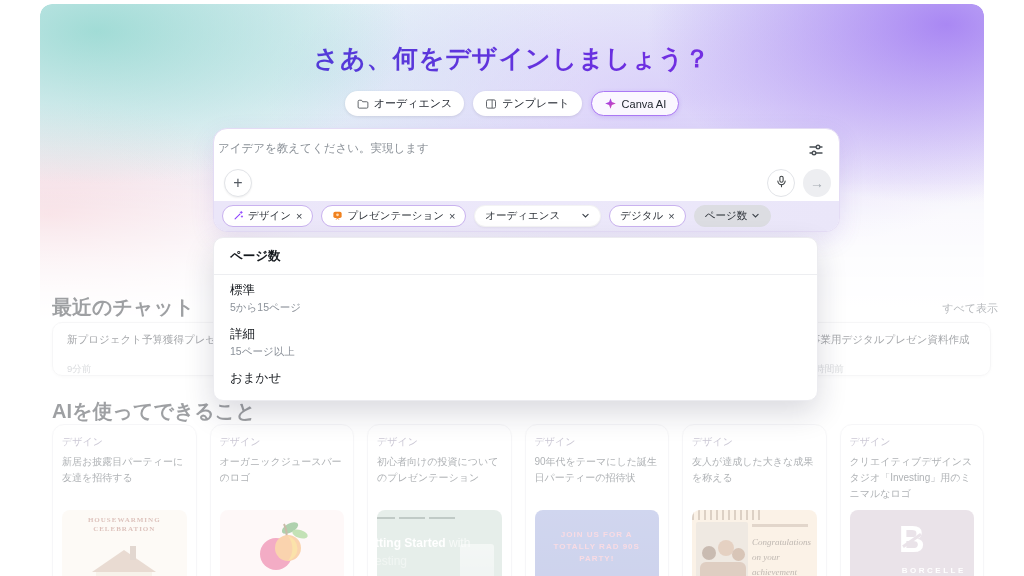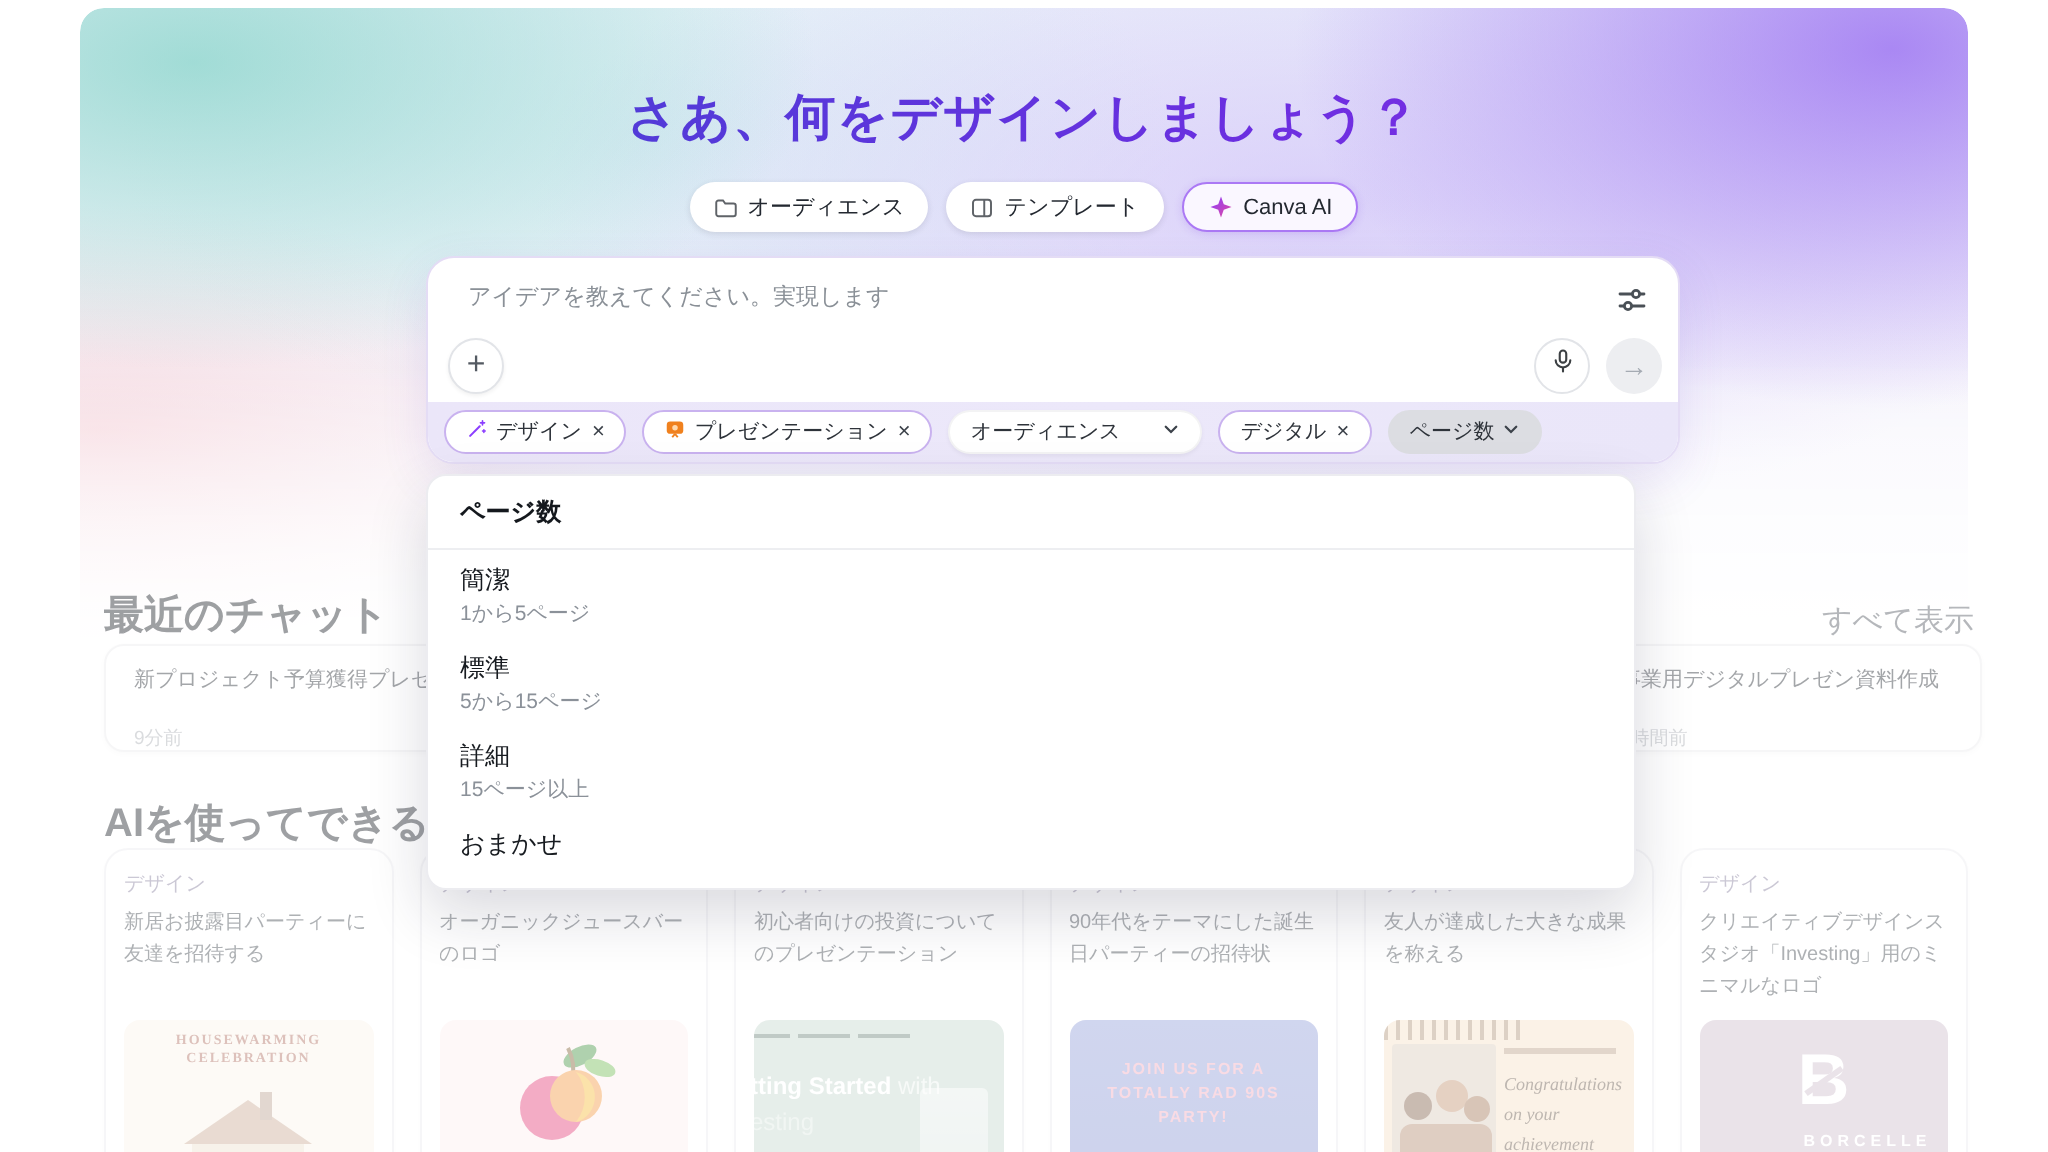--- a/index.html
+++ b/index.html
@@ -35,21 +35,21 @@
   }
   .tab.active { background:#faf7ff; border:1.5px solid #ab79f5; box-shadow:0 1px 4px rgba(120,60,220,.18); }
   .tab svg { display:block; }
 
   
   .prompt-card {
     position:absolute; left:213px; top:128px; width:627px; height:104px; border-radius:14px;
     background:#fff; border:1px solid #e4dcf5; box-shadow:0 8px 24px rgba(96,64,190,.12); z-index:10;
   }
   .prompt-input {
-    position:absolute; left:20px; top:12px; width:540px; height:34px; border:none; outline:none; resize:none;
+    position:absolute; left:4px; top:12px; width:540px; height:34px; border:none; outline:none; resize:none;
     background:transparent; font-family:inherit; font-size:11.5px; color:#20242a;
   }
   .prompt-input::placeholder { color:#8a9097; }
   .icon-btn-plain { position:absolute; right:14px; top:12px; width:18px; height:18px; cursor:pointer; }
   .round-btn {
     position:absolute; width:28px; height:28px; border-radius:50%; background:#fff;
     border:1px solid #e2e4e8; display:flex; align-items:center; justify-content:center; cursor:pointer;
   }
   .plus-btn { left:10px; top:40px; font-size:16px; color:#545a62; box-shadow:0 1px 2px rgba(0,0,0,.06); }
   .mic-btn  { right:44px; top:40px; }
@@ -75,21 +75,21 @@
   }
   .dropdown-header { padding:10px 16px 9px; font-size:12.5px; font-weight:700; color:#14181d; border-bottom:1px solid #edeef1; }
   .dropdown-option { padding:7px 16px 5px; cursor:pointer; }
   .opt-label { font-size:12.5px; color:#171b20; line-height:17px; }
   .opt-sub   { font-size:10.5px; color:#8b9199; line-height:14px; margin-top:1px; }
 
   
   .below { position:absolute; inset:0; opacity:.45; z-index:1; }
   .section-heading { position:absolute; font-size:20px; font-weight:700; color:#2a2f35; }
   .recent-heading { left:52px; top:294px; }
-  .show-all { position:absolute; right:37px; top:301px; font-size:15px; color:#5c626a; cursor:pointer; }
+  .show-all { position:absolute; right:26px; top:301px; font-size:11px; color:#5c626a; cursor:pointer; }
   .chat-card {
     position:absolute; top:322px; height:54px; background:#fff; border:1px solid #ececee; border-radius:10px;
     box-shadow:0 1px 4px rgba(0,0,0,.05); padding:10px 14px; overflow:hidden; white-space:nowrap;
   }
   .chat-card-left  { left:52px;  width:262px; }
   .chat-card-right { left:795px; width:196px; }
   .chat-title { font-size:10.5px; color:#363b42; }
   .chat-time  { font-size:9.5px; color:#aeb2b8; margin-top:16px; }
 
   .ai-heading { left:52px; top:398px; }
@@ -250,24 +250,20 @@
           <svg width="9" height="9" viewBox="0 0 12 12" fill="none" stroke="#3c424a" stroke-width="1.5" stroke-linecap="round">
               <path d="M2.5 4.5 L6 8 L9.5 4.5"></path>
             </svg>
         </span>
       </div>
     </div>
   </div>
 
   <div class="dropdown">
     <div class="dropdown-header">ページ数</div>
-    <div class="dropdown-option">
-      <div class="opt-label">簡潔</div>
-      <div class="opt-sub">1から5ページ</div>
-    </div>
     <div class="dropdown-option">
       <div class="opt-label">標準</div>
       <div class="opt-sub">5から15ページ</div>
     </div>
     <div class="dropdown-option">
       <div class="opt-label">詳細</div>
       <div class="opt-sub">15ページ以上</div>
     </div>
     <div class="dropdown-option">
       <div class="opt-label">おまかせ</div>

